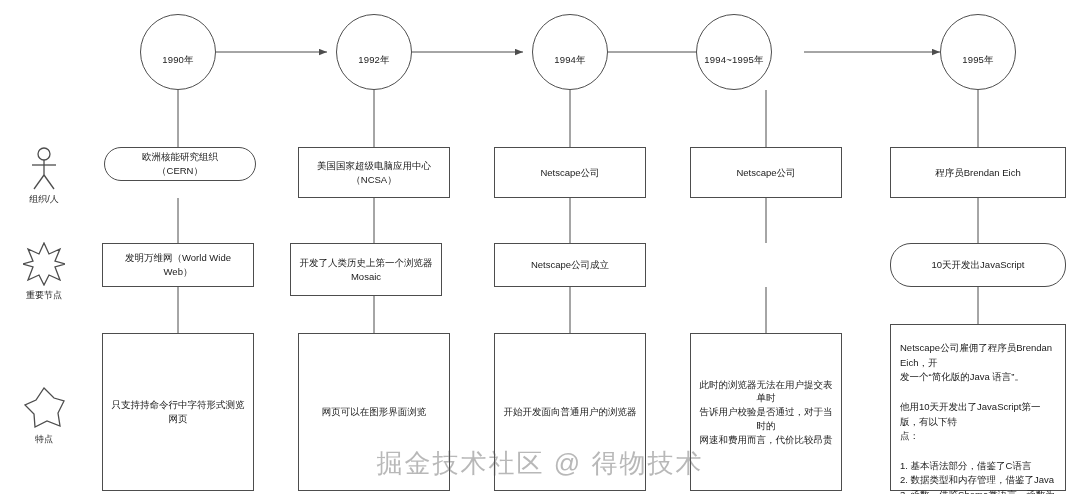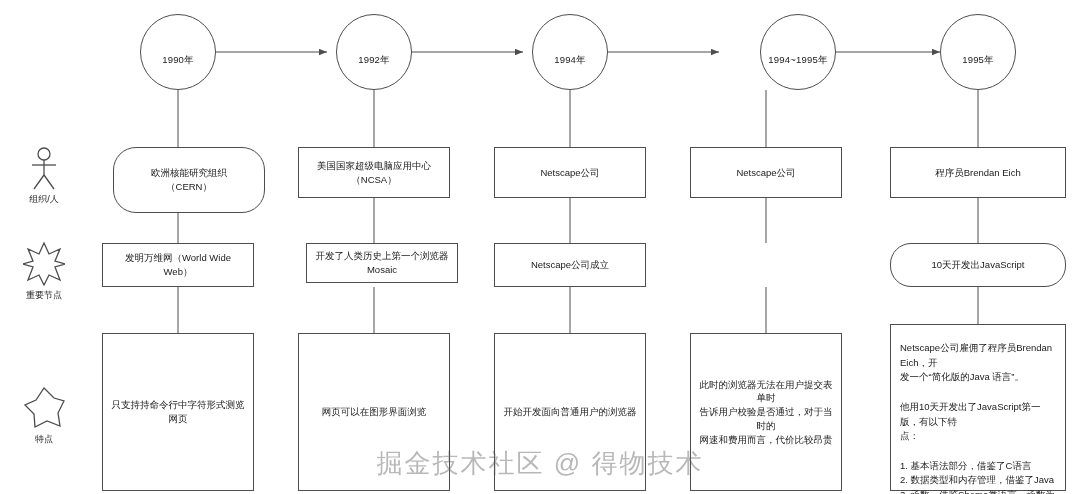--- a/index.html
+++ b/index.html
@@ -182,49 +182,49 @@
 
   <div class="year-node" style="left:140px; top:14px;">
     <span class="year-label">1990年</span>
   </div>
   <div class="year-node" style="left:336px; top:14px;">
     <span class="year-label">1992年</span>
   </div>
   <div class="year-node" style="left:532px; top:14px;">
     <span class="year-label">1994年</span>
   </div>
-  <div class="year-node" style="left:760px; top:14px;">
+  <div class="year-node" style="left:696px; top:14px;">
     <span class="year-label">1994~1995年</span>
   </div>
   <div class="year-node" style="left:940px; top:14px;">
     <span class="year-label">1995年</span>
   </div>
 
-  <div class="node-box" style="left:113px; top:147px; width:152px; height:66px;border-radius:23px;">
+  <div class="node-box" style="left:104px; top:147px; width:152px; height:34px;border-radius:23px;">
     <span class="node-text">欧洲核能研究组织
 （CERN）</span>
   </div>
   <div class="node-box" style="left:298px; top:147px; width:152px; height:51px;">
     <span class="node-text">美国国家超级电脑应用中心
 （NCSA）</span>
   </div>
   <div class="node-box" style="left:494px; top:147px; width:152px; height:51px;">
     <span class="node-text">Netscape公司</span>
   </div>
   <div class="node-box" style="left:690px; top:147px; width:152px; height:51px;">
     <span class="node-text">Netscape公司</span>
   </div>
   <div class="node-box" style="left:890px; top:147px; width:176px; height:51px;">
     <span class="node-text">程序员Brendan Eich</span>
   </div>
 
   <div class="node-box" style="left:102px; top:243px; width:152px; height:44px;">
     <span class="node-text">发明万维网（World Wide Web）</span>
   </div>
-  <div class="node-box" style="left:306px; top:243px; width:152px; height:40px;">
+  <div class="node-box" style="left:290px; top:243px; width:152px; height:53px;">
     <span class="node-text">开发了人类历史上第一个浏览器
 Mosaic</span>
   </div>
   <div class="node-box" style="left:494px; top:243px; width:152px; height:44px;">
     <span class="node-text">Netscape公司成立</span>
   </div>
   <div class="node-box" style="left:890px; top:243px; width:176px; height:44px;border-radius:21px;">
     <span class="node-text">10天开发出JavaScript</span>
   </div>
 

